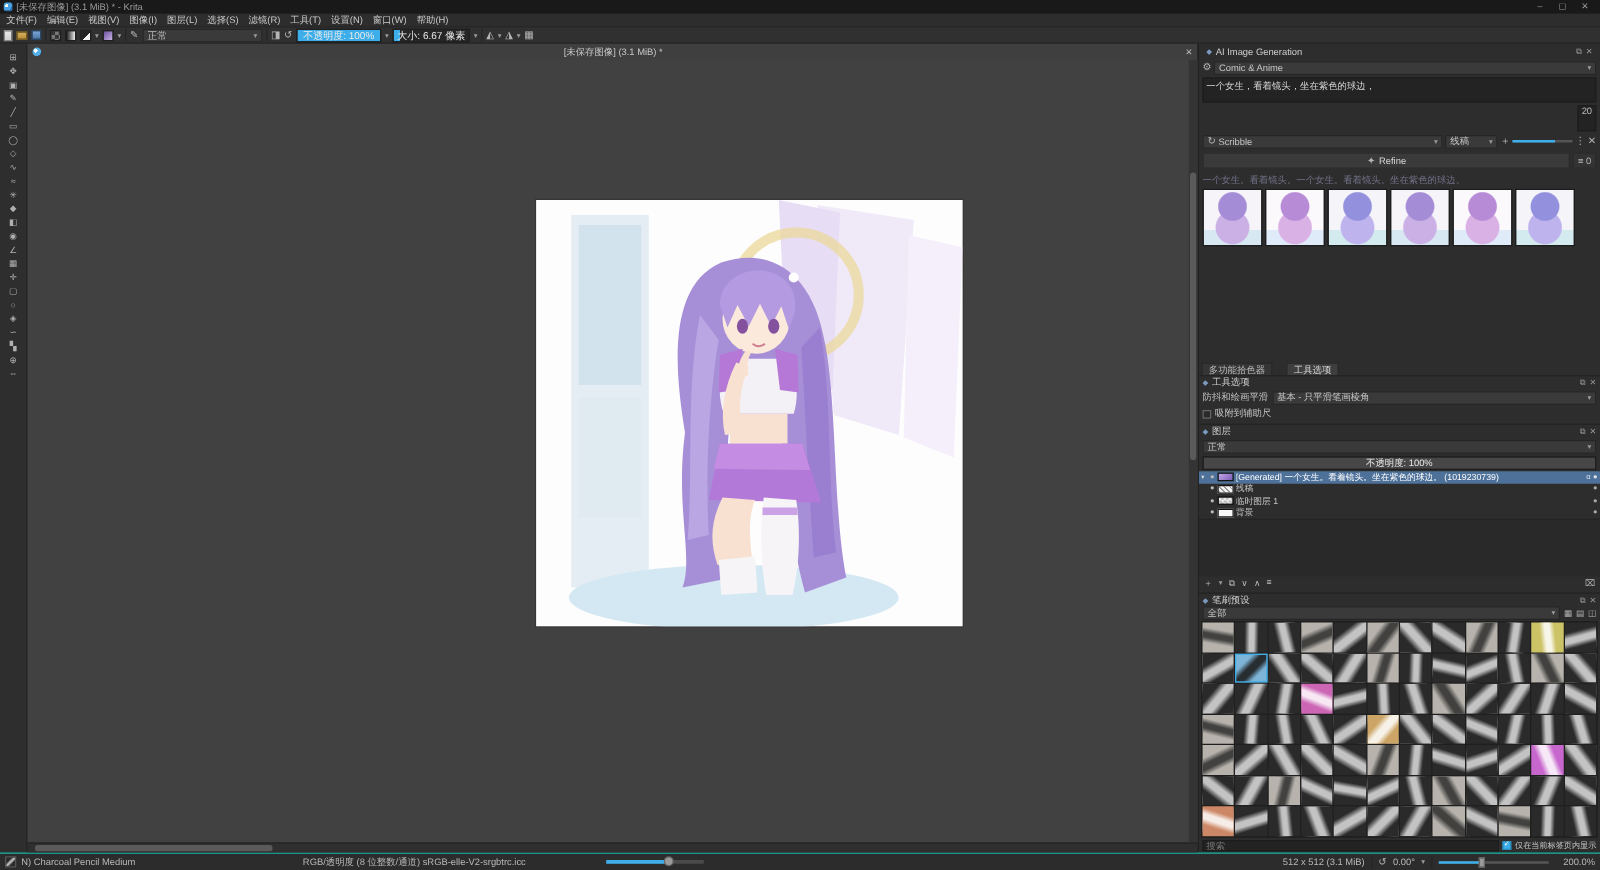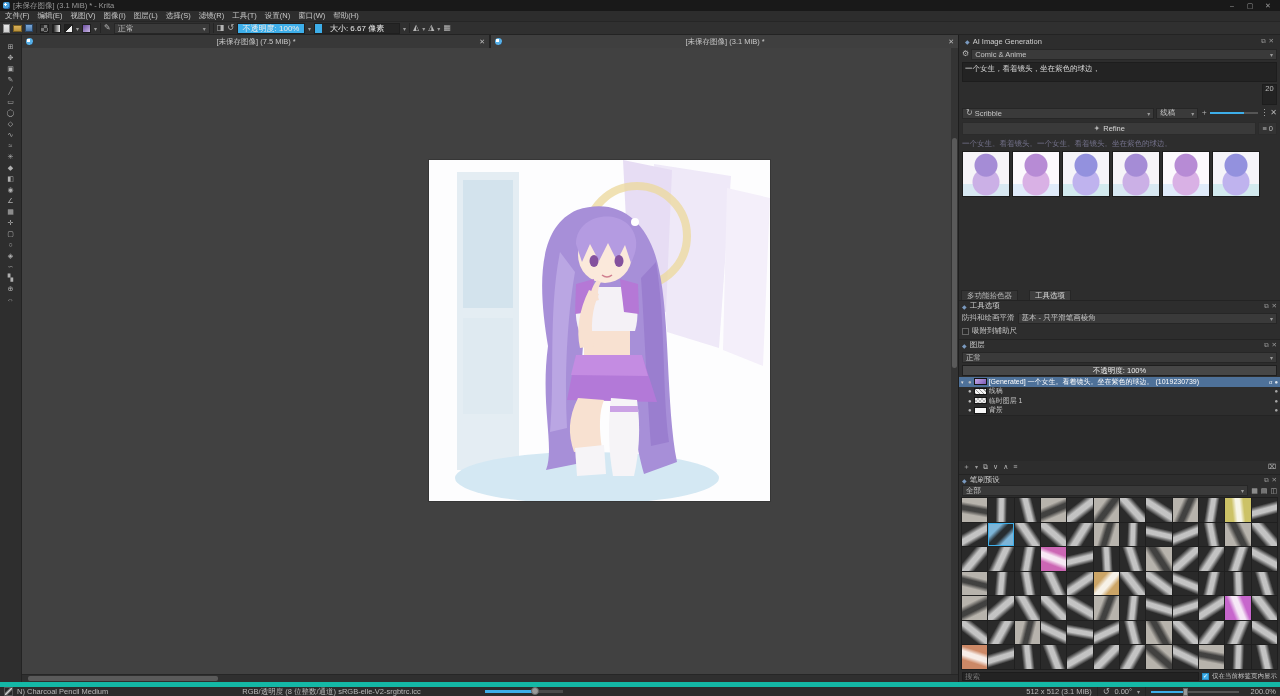--- a/index.html
+++ b/index.html
@@ -114,21 +114,21 @@
   .brush-filter{display:flex;gap:3px;align-items:center;padding:0 3px;height:11px;}
   .bf-ic{font-size:7px;color:#b0b0b0;flex:0 0 auto;}
   .bgrid{display:grid;grid-template-columns:repeat(12,1fr);grid-auto-rows:1fr;gap:1px;background:#1f1f1f;border:1px solid #1f1f1f;margin:1px 2px 0;height:173px;}
   .bcell{background:#2a2a2a;}
   .bcell.sel{outline:1px solid #3daee9;outline-offset:-1px;}
   .bsearch{display:flex;align-items:center;gap:3px;padding:1px 3px;height:12px;}
   .search-input{flex:1;height:9px;background:#232323;border:1px solid #1c1c1c;color:#7a7a7a;padding:0 2px;line-height:8px;white-space:nowrap;overflow:hidden;}
   .tag-label{font-size:6.5px;white-space:nowrap;}
 
   
-  .statusbar{height:14px;background:#2c2c2c;border-top:5px solid #14b8a6;display:flex;align-items:center;gap:4px;padding:0 4px;font-size:7.5px;color:#b9b9b9;flex:0 0 auto;}
+  .statusbar{height:14px;background:#2c2c2c;border-top:1px solid #14b8a6;display:flex;align-items:center;gap:4px;padding:0 4px;font-size:7.5px;color:#b9b9b9;flex:0 0 auto;}
   .brush-chip{width:9px;height:9px;border:1px solid #555;background:linear-gradient(135deg,#2a2a2a 30%,#cfcfcf 50%,#2a2a2a 70%);flex:0 0 auto;}
   .profile{margin-left:130px;white-space:nowrap;}
   .gauge{width:78px;height:3px;background:#4a4a4a;position:relative;margin-left:60px;flex:0 0 auto;}
   .gauge .f{position:absolute;left:0;top:0;bottom:0;width:64%;background:#3daee9;}
   .gauge .h{position:absolute;left:60%;top:-3px;width:8px;height:8px;border-radius:50%;background:#9a9a9a;border:1px solid #666;}
   .right-cluster{margin-left:auto;display:flex;align-items:center;gap:5px;}
   .zoom-slider{width:88px;height:2px;background:#555;position:relative;flex:0 0 auto;}
   .zoom-slider .f{position:absolute;left:0;top:0;bottom:0;width:38%;background:#3daee9;}
   .zoom-slider .h{position:absolute;left:36%;top:-3px;width:5px;height:8px;background:#9a9a9a;border:1px solid #666;}
   .zv{min-width:32px;text-align:right;}
@@ -180,21 +180,21 @@
       <span class="caret">▾</span>
     </span>
     <span class="vsep"></span>
     <span class="tb-ic">◨</span>
     <span class="tb-ic">↺</span>
     <span class="slider-spin" style="width:68px;">
       <span class="fill" style="width:100%;"></span>
       <span class="txt">不透明度: 100%</span>
     </span>
     <span class="caret">▾</span>
-    <span class="slider-spin" style="width:86px;">
+    <span class="slider-spin" style="width:62px;">
       <span class="fill" style="width:8%;"></span>
       <span class="txt">大小: 6.67 像素</span>
     </span>
     <span class="caret">▾</span>
     <span class="vsep"></span>
     <span class="tb-ic">◭</span>
     <span class="caret">▾</span>
     <span class="tb-ic">◮</span>
     <span class="caret">▾</span>
     <span class="tb-ic">▦</span>
@@ -224,25 +224,20 @@
         <span class="tool">○</span>
         <span class="tool">◈</span>
         <span class="tool">∽</span>
         <span class="tool">▚</span>
         <span class="tool">⊕</span>
         <span class="tool">⇔</span>
       </div>
 
     <div class="canvas-col">
       <div class="subwin-bar">
-        <div class="subwin">
-          <span class="doc-icon"></span>
-          <span class="t">[未保存图像] (7.5 MiB) *</span>
-          <span class="x">✕</span>
-        </div>
         <div class="subwin active">
           <span class="doc-icon"></span>
           <span class="t">[未保存图像] (3.1 MiB) *</span>
           <span class="x">✕</span>
         </div>
       </div>
 
       <div class="viewport">
         <div class="artwork">
           <svg viewBox="0 0 341 341" width="341" height="341">

